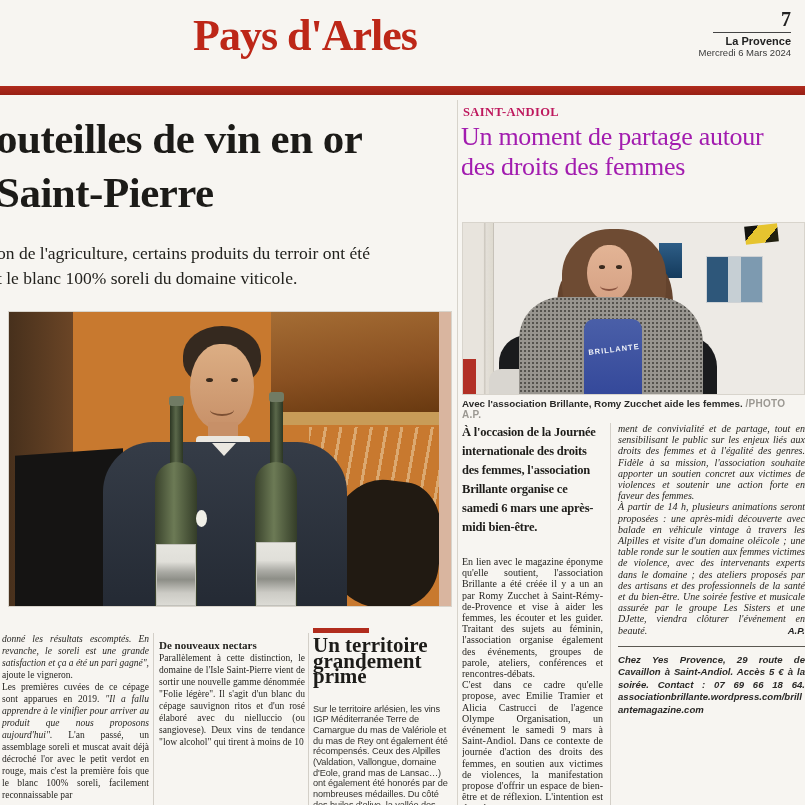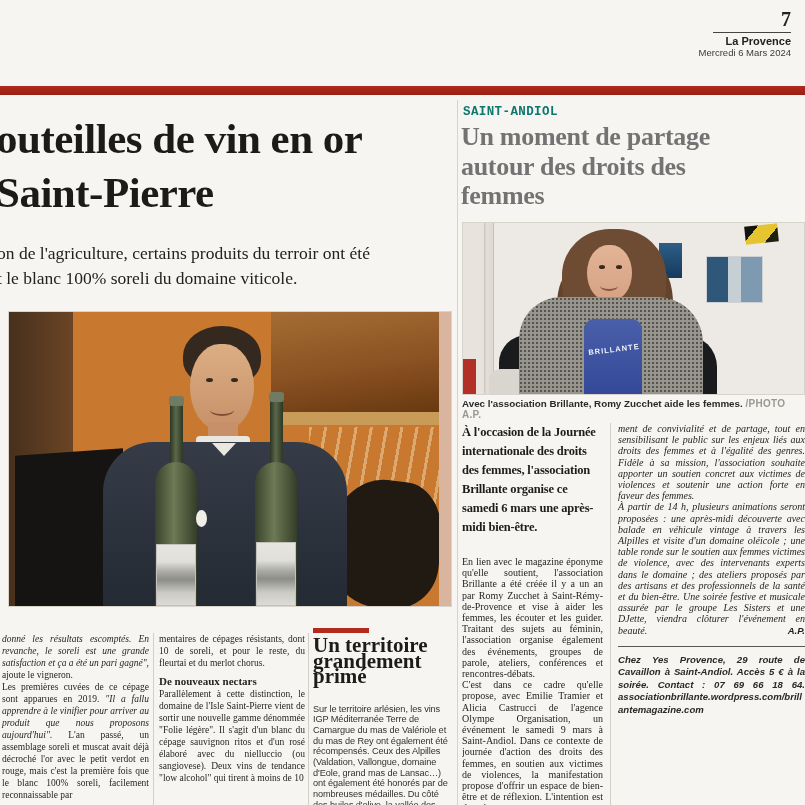--- a/index.html
+++ b/index.html
@@ -30,24 +30,24 @@
   .w-col2{top:633px;left:159px;width:146px;}
   .w-col2 .subhead{font-weight:bold;font-size:11px;margin:6px 0 1px 0;font-family:"Liberation Serif",serif;}
   .sidebar{top:628px;left:313px;width:142px;}
   .sidebar .bar{width:56px;height:5px;background:#b12c1d;margin-bottom:5px;}
   .sidebar .title{font-size:21px;line-height:15.5px;font-weight:bold;color:#1d1c19;margin-bottom:19px;}
   .sidebar .sbody{font-family:"Liberation Sans",sans-serif;font-size:9.2px;line-height:10.7px;
                   letter-spacing:-0.1px;color:#33322e;text-align:left;}
   p{margin:0 0 0 0;}
   
   .v-divider{top:100px;left:457px;width:1px;height:705px;background:#d7d3cb;}
-  .kicker{top:105px;left:463px;font-family:Liberation Mono, monospace;font-weight:bold;
-          font-size:12.5px;letter-spacing:.4px;color:#0f766e;}
-  .f-headline{top:122px;left:461px;width:310px;font-size:26px;line-height:29.5px;font-weight:bold;
-              letter-spacing:-0.3px;color:#737373;}
+  .kicker{top:105px;left:463px;font-family:Liberation Serif, serif;font-weight:bold;
+          font-size:12.5px;letter-spacing:.4px;color:#be185d;}
+  .f-headline{top:122px;left:461px;width:310px;font-size:26px;line-height:29.5px;font-weight:normal;
+              letter-spacing:-0.3px;color:#a21caf;}
   .f-photo{top:222px;left:462px;width:343px;height:173px;background:#edeae5;}
   .f-caption{top:398px;left:462px;width:343px;}
   .f-lead{top:423px;left:462px;width:143px;height:126px;overflow:hidden;font-size:12.5px;
           line-height:19px;font-weight:bold;color:#1e1d1a;letter-spacing:-0.2px;}
   .f-body{font-size:10px;line-height:11.2px;text-align:justify;color:#262521;}
   .f-col1{top:556px;left:462px;width:141px;height:249px;overflow:hidden;}
   .f-col2{top:423px;left:618px;width:187px;font-style:italic;}
   .f-col2 p{margin:0;}
   .byline{float:right;font-family:"Liberation Sans",sans-serif;font-weight:bold;font-size:9.5px;color:#222;}
   .contact-rule{border-top:1.2px solid #5a5751;margin:10px 0 7px 0;width:100%;}
@@ -97,20 +97,21 @@
      background-color:#98958f;background-image:radial-gradient(#55534e 1px,rgba(0,0,0,0) 1.3px);background-size:4px 4px;}
   .rp-shirt{left:121px;top:96px;width:58px;height:77px;background:linear-gradient(180deg,#4a5fa8,#34489a);border-radius:10px 10px 0 0;}
   .rp-shirt-text{left:124px;top:122px;width:54px;text-align:center;transform:rotate(-7deg);
      font-family:"Liberation Sans",sans-serif;font-weight:bold;font-size:7.5px;letter-spacing:1px;color:#eef1f8;}
 </style>
 </head>
 <body>
 
 <div id="page">
 
+  <div class="abs section-title">Pays d'Arles</div>
   <div class="abs folio">
     <div class="num">7</div>
     <div class="rule"></div>
     <div class="brand">La Provence</div>
     <div class="date">Mercredi 6 Mars 2024</div>
   </div>
   <div class="abs red-bar"></div>
 
   <div class="abs w-headline">
     <div>outeilles de vin en or</div>
@@ -155,21 +156,20 @@
     <p>
       <i>donné les résultats escomptés. En revanche, le soreli est une grande satisfaction et ça a été un pari gagné",</i><span> ajoute le vigneron.</span>
     </p>
     <p>
       <span>Les premières cuvées de ce cépage sont apparues en 2019. </span><i>"Il a fallu apprendre à le vinifier pour arriver au produit que nous proposons aujourd'hui".</i><span> L'an passé, un assemblage soreli et muscat avait déjà décroché l'or avec le petit verdot en rouge, mais c'est la première fois que le blanc 100% soreli, facilement reconnaissable par</span>
     </p>
   </div>
   <div class="abs colrule" style="left:153px;top:633px;height:172px;"></div>
 
   <div class="abs bodytxt w-col2">
-    <p>mentaires de cépages résistants, dont 10 de soreli, et pour le reste, du fleurtai et du merlot chorus.</p>
     <div class="subhead">De nouveaux nectars</div>
     <p>Parallèlement à cette distinction, le domaine de l'Isle Saint-Pierre vient de sortir une nouvelle gamme dénommée "Folie légère". Il s'agit d'un blanc du cépage sauvignon ritos et d'un rosé élaboré avec du nielluccio (ou sangiovese). Deux vins de tendance "low alcohol" qui tirent à moins de 10</p>
   </div>
   <div class="abs colrule" style="left:308px;top:633px;height:172px;"></div>
 
   <div class="abs sidebar">
     <div class="bar"></div>
     <div class="title">Un territoire grandement primé</div>
     <div class="sbody">Sur le territoire arlésien, les vins IGP Méditerranée Terre de Camargue du mas de Valériole et du mas de Rey ont également été récompensés. Ceux des Alpilles (Valdation, Vallongue, domaine d'Eole, grand mas de Lansac…) ont également été honorés par de nombreuses médailles. Du côté des huiles d'olive, la vallée des Baux engrange les récompenses. On peut citer entre autres, les domaines des Bastidettes et de la Lieutenante à Saint-Martin-de-Crau, le moulin Castelas aux</div>
   </div>

